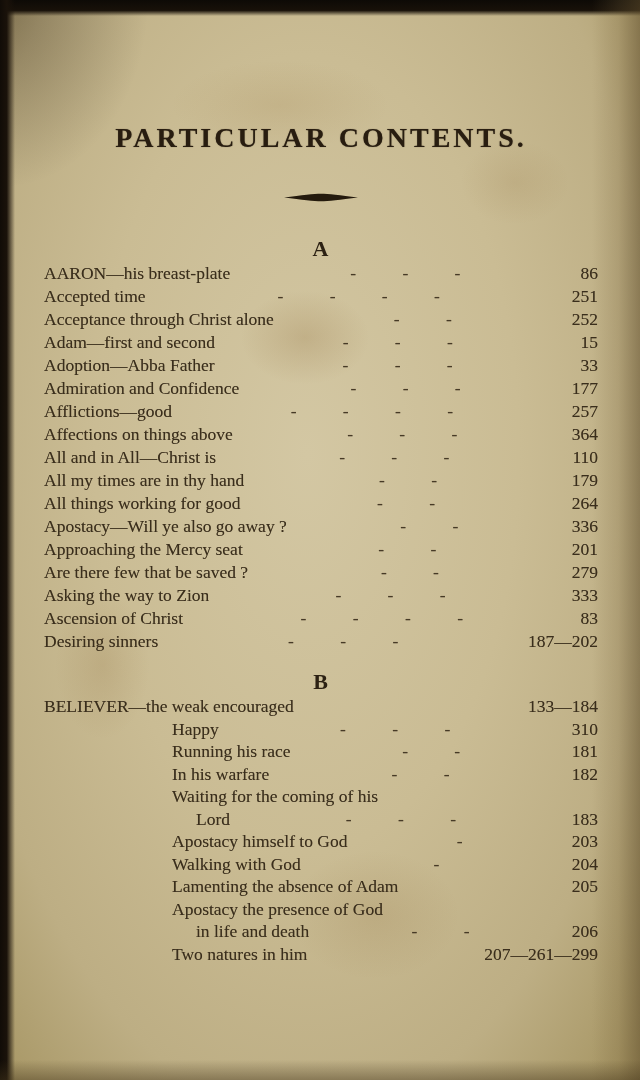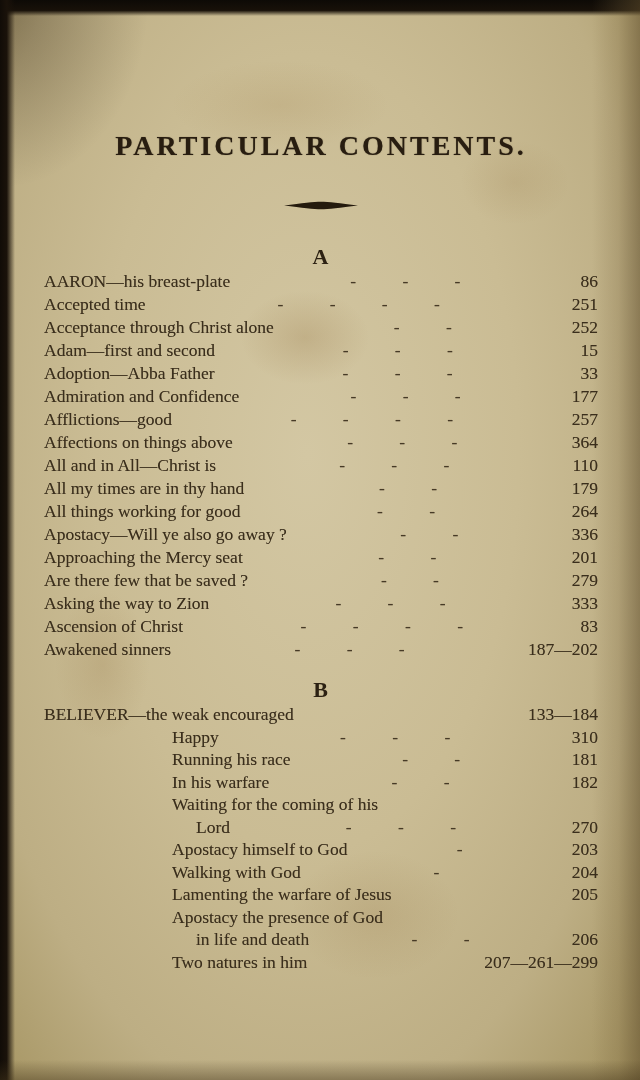--- a/index.html
+++ b/index.html
@@ -28,21 +28,21 @@
     background:radial-gradient(ellipse,rgba(140,105,55,0.22),rgba(140,105,55,0) 70%);}
   .s2{left:55px;top:590px;width:95px;height:150px;
     background:radial-gradient(ellipse,rgba(135,100,50,0.16),rgba(135,100,50,0) 70%);}
   .s3{left:460px;top:140px;width:110px;height:85px;
     background:radial-gradient(ellipse,rgba(140,105,55,0.13),rgba(140,105,55,0) 70%);}
   .s4{left:290px;top:850px;width:170px;height:130px;
     background:radial-gradient(ellipse,rgba(135,100,50,0.15),rgba(135,100,50,0) 70%);}
   .s5{left:170px;top:60px;width:220px;height:90px;
     background:radial-gradient(ellipse,rgba(150,115,60,0.14),rgba(150,115,60,0) 70%);}
 
-  .content{position:absolute;left:44px;right:42px;top:12px;color:#342918;}
+  .content{position:absolute;left:44px;right:42px;top:4px;color:#342918;}
   .title{
     margin:118px 0 0 0;text-align:center;
     font-size:28px;font-weight:700;letter-spacing:3px;
     color:#281d10;text-shadow:0 0 1px rgba(39,29,16,0.55);
   }
   .ornament-wrap{text-align:center;margin-top:34px;}
   .section-letter{
     margin-top:30px;text-align:center;
     font-size:22px;font-weight:700;color:#2c2113;letter-spacing:1px;
   }
@@ -163,21 +163,21 @@
           <span class="lbl">Asking the way to Zion</span>
           <span class="dsh">- - -</span>
           <span class="pg">333</span>
         </div>
       <div class="row">
           <span class="lbl">Ascension of Christ</span>
           <span class="dsh">- - - -</span>
           <span class="pg">83</span>
         </div>
       <div class="row">
-          <span class="lbl">Awakened sinners</span>
+          <span class="lbl">Desiring sinners</span>
           <span class="dsh">- - -</span>
           <span class="pg">187—202</span>
         </div>
     </div>
 
     <div class="section-letter sec-b">B</div>
 
     <div class="rows rows-b">
       <div class="row">
           <span class="lbl">BELIEVER—the weak encouraged</span>
@@ -200,34 +200,34 @@
           <span class="pg">182</span>
         </div>
       <div class="row ind1">
           <span class="lbl">Waiting for the coming of his</span>
           <span class="dsh"></span>
           <span class="pg"></span>
         </div>
       <div class="row ind2">
           <span class="lbl">Lord</span>
           <span class="dsh">- - -</span>
-          <span class="pg">270</span>
+          <span class="pg">183</span>
         </div>
       <div class="row ind1">
           <span class="lbl">Apostacy himself to God</span>
           <span class="dsh">-</span>
           <span class="pg">203</span>
         </div>
       <div class="row ind1">
           <span class="lbl">Walking with God</span>
           <span class="dsh">-</span>
           <span class="pg">204</span>
         </div>
       <div class="row ind1">
-          <span class="lbl">Lamenting the warfare of Jesus</span>
+          <span class="lbl">Lamenting the absence of Adam</span>
           <span class="dsh"></span>
           <span class="pg">205</span>
         </div>
       <div class="row ind1">
           <span class="lbl">Apostacy the presence of God</span>
           <span class="dsh"></span>
           <span class="pg"></span>
         </div>
       <div class="row ind2">
           <span class="lbl">in life and death</span>

